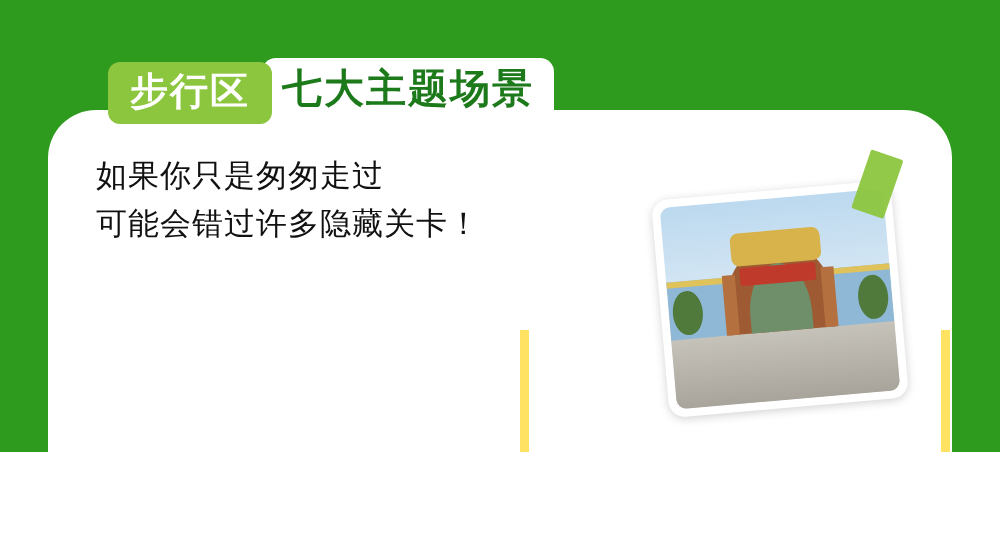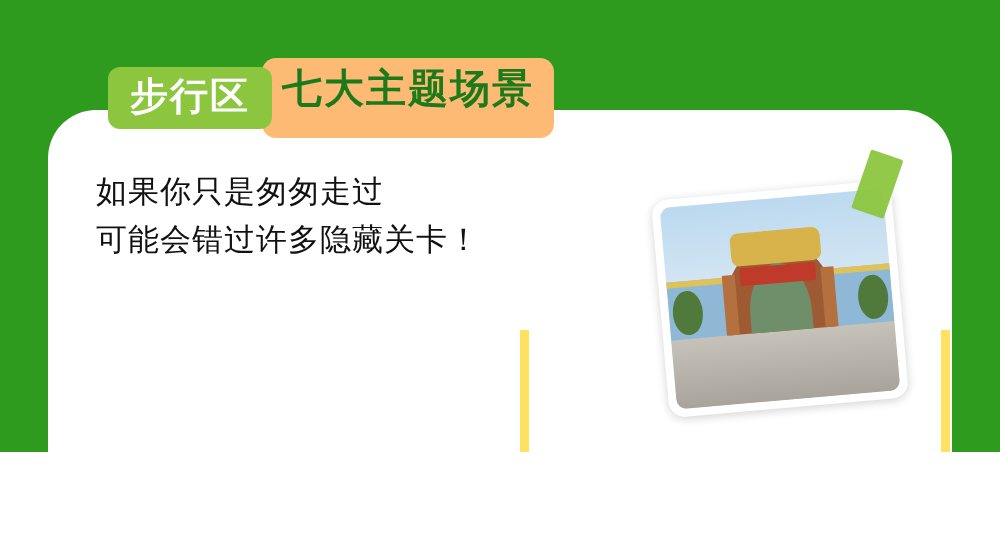--- a/index.html
+++ b/index.html
@@ -46,38 +46,38 @@
     color: #ffffff;
     border-radius: 12px;
     padding: 10px 22px 14px 22px;
     font-size: 38px;
     font-weight: bold;
     letter-spacing: 2px;
     line-height: 1;
     box-shadow: 0 0 0 0 rgba(0,0,0,0);
   }
   #badge-yellow {
-    background: #fdba74;
+    background: #ffffff;
     color: #1d7a1a;
     border-radius: 14px;
-    padding: 10px 20px 30px 20px;
+    padding: 10px 20px 20px 20px;
     font-size: 40px;
     font-weight: bold;
     letter-spacing: 2px;
     line-height: 1;
     margin-left: -10px;
     position: relative;
     z-index: -1;
   }
 
   
   #body-text {
     position: absolute;
     left: 96px;
-    top: 168px;
+    top: 152px;
     width: 520px;
     color: #111111;
     font-size: 31px;
     line-height: 1.55;
     letter-spacing: 1px;
   }
   .para {
     margin: 0;
     white-space: pre-line;
   }

